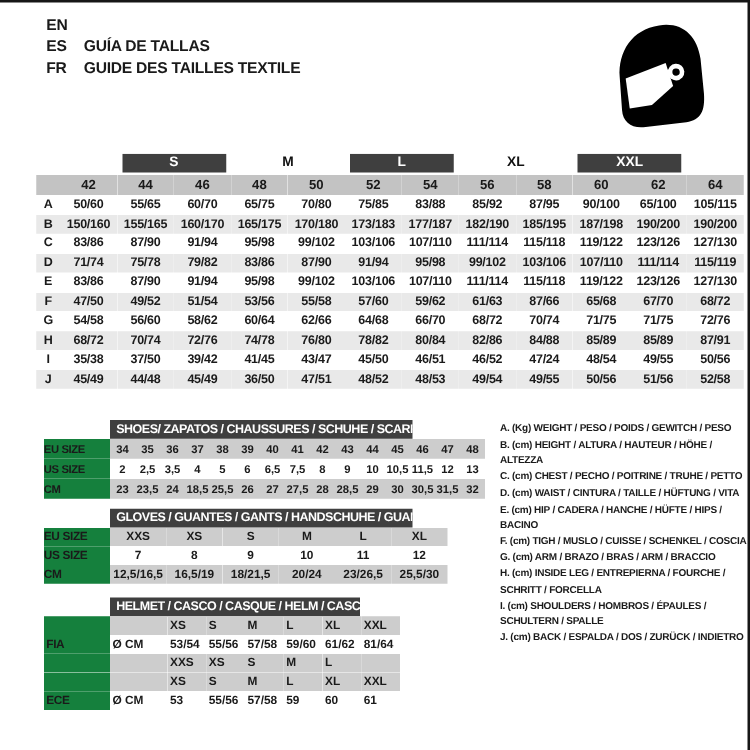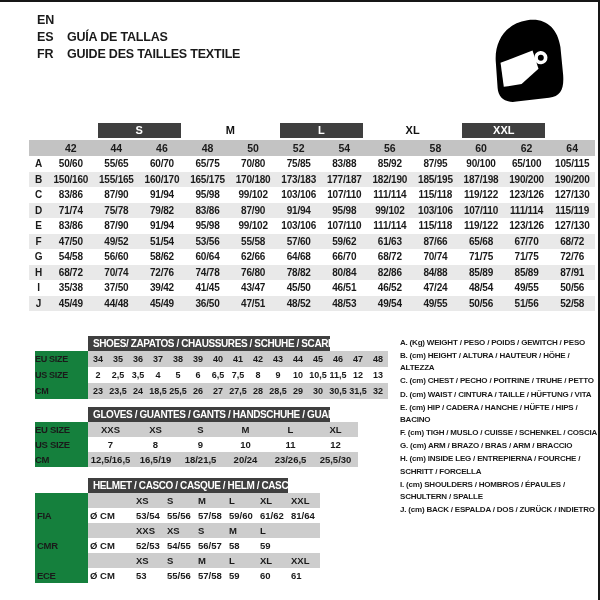--- a/index.html
+++ b/index.html
@@ -443,30 +443,20 @@
         <tr class="sh">
           <td class="out"></td>
           <td class=""></td>
           <td class="">XXS</td>
           <td class="">XS</td>
           <td class="">S</td>
           <td class="">M</td>
           <td class="">L</td>
           <td class=""></td>
         </tr>
-        <tr>
-          <td class="out">CMR</td>
-          <td class="">Ø CM</td>
-          <td class="">52/53</td>
-          <td class="">54/55</td>
-          <td class="">56/57</td>
-          <td class="">58</td>
-          <td class="">59</td>
-          <td class=""></td>
-        </tr>
         <tr class="sh">
           <td class="out"></td>
           <td class=""></td>
           <td class="">XS</td>
           <td class="">S</td>
           <td class="">M</td>
           <td class="">L</td>
           <td class="">XL</td>
           <td class="">XXL</td>
         </tr>

